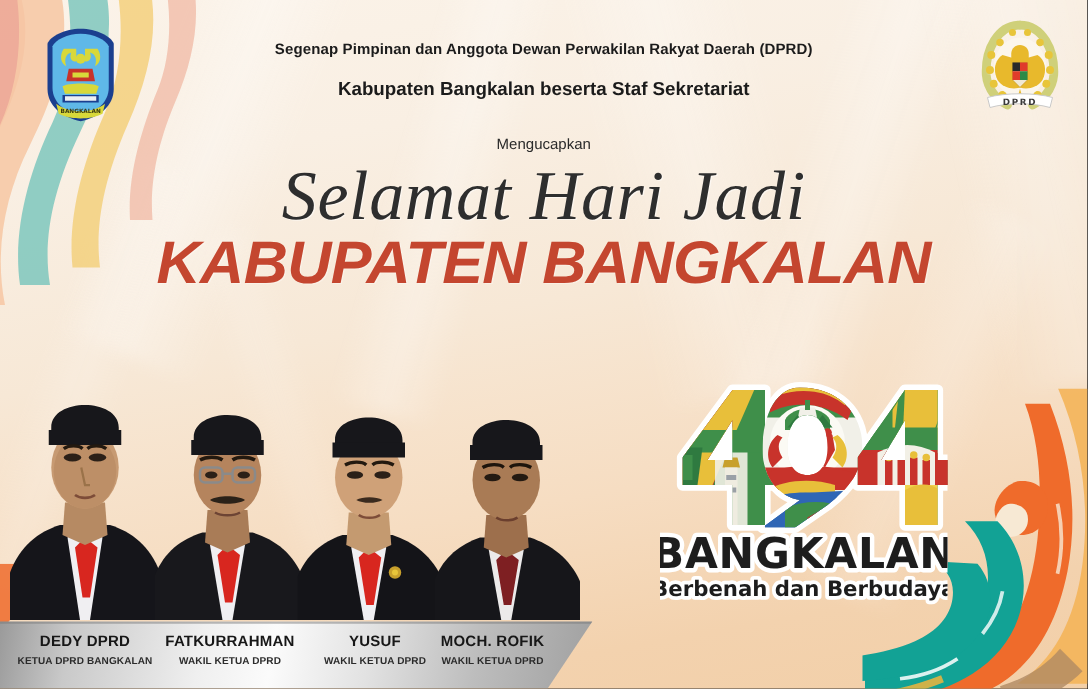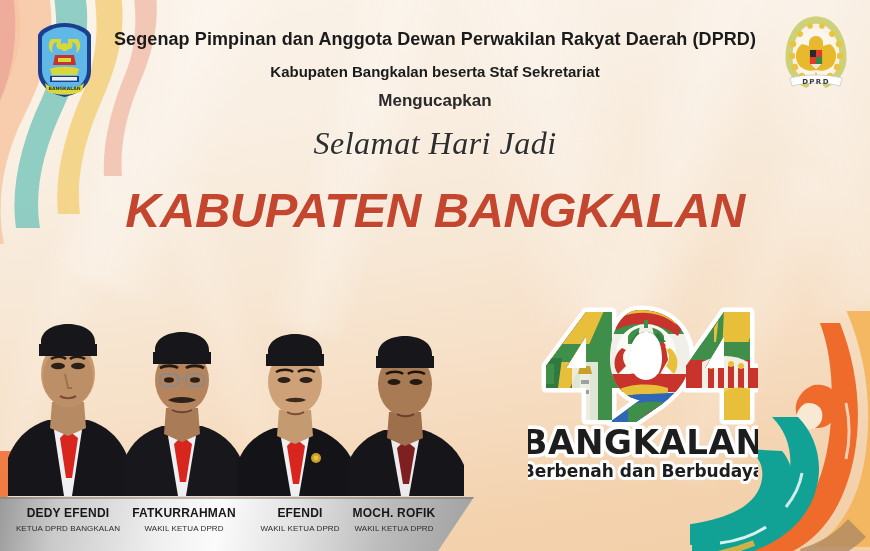--- a/index.html
+++ b/index.html
@@ -28,28 +28,28 @@
   .flames-br{position:absolute;right:-10px;bottom:-20px;width:190px;height:260px;}
   .flames-bl{position:absolute;left:-20px;bottom:-30px;width:90px;height:130px;}
 
   
   .emblem{position:absolute;}
   #emblem-kab{left:33px;top:21px;width:63px;height:78px;}
   #emblem-dprd{left:780px;top:14px;width:72px;height:78px;}
 
   
   .hdr{position:absolute;left:0;right:0;text-align:center;color:#1b1b1b;}
-  #line1{top:29px;font-size:18px;font-weight:bold;letter-spacing:.1px;line-height:21px;}
+  #line1{top:29px;font-size:12px;font-weight:bold;letter-spacing:.1px;line-height:21px;}
   #line2{top:61px;font-size:15px;font-weight:bold;line-height:21px;}
-  #line3{top:91px;font-size:17px;font-weight:bold;color:#2a2a2a;}
+  #line3{top:108px;font-size:12px;font-weight:normal;color:#2a2a2a;}
 
   #selamat{
     position:absolute;left:0;right:0;top:125px;text-align:center;
     font-family:"Liberation Serif", serif;font-style:italic;font-weight:normal;
-    font-size:32px;color:#2e2e2e;letter-spacing:.5px;
+    font-size:56px;color:#2e2e2e;letter-spacing:.5px;
     text-shadow:1px 1px 0 rgba(255,255,255,.5);
   }
   #kabupaten{
     position:absolute;left:0;right:0;top:183px;text-align:center;
     font-size:48px;font-weight:bold;font-style:italic;
     color:#c4462f;letter-spacing:-0.5px;
     transform:scaleX(1.02);
     text-shadow:1px 1px 0 rgba(255,255,255,.35);
   }
 
@@ -66,21 +66,21 @@
 
   
   #namebar{
     position:absolute;left:0;bottom:0;width:474px;height:54px;
     background:linear-gradient(100deg,#9a9a9a 0%,#c9c9c9 12%,#efefef 34%,#fbfbfb 46%,#e2e2e2 62%,#bdbdbd 80%,#a0a0a0 100%);
     clip-path:polygon(0 0,474px 0,438px 54px,0 54px);
   }
   #namebar .topline{position:absolute;left:0;top:0;width:100%;height:2px;background:rgba(120,120,120,.5);}
   .person{position:absolute;top:9px;text-align:center;}
   .pn{font-size:12px;font-weight:bold;color:#171717;letter-spacing:.2px;white-space:nowrap;}
-  .pt{font-size:8px;font-weight:normal;color:#2b2b2b;margin-top:4px;letter-spacing:.1px;white-space:nowrap;}
+  .pt{font-size:8px;font-weight:bold;color:#2b2b2b;margin-top:4px;letter-spacing:.1px;white-space:nowrap;}
   .c0{left:10px;width:116px;}
   .c1{left:124px;width:120px;}
   .c2{left:248px;width:104px;}
   .c3{left:337px;width:114px;}
 </style>
 </head>
 <body>
 
 <div id="poster">
 
@@ -340,29 +340,29 @@
       <path d="M38,68 C43,65 52,65 55,68" stroke="#1d140c" stroke-width="2.6" fill="none"></path>
       <path d="M60,68 C63,65 72,65 77,68" stroke="#1d140c" stroke-width="2.6" fill="none"></path>
       <path d="M49,108 C53,111 62,111 66,108" stroke="#6b3f2e" stroke-width="2" fill="none"></path>
     </svg>
   </div>
 
   <div id="namebar">
     <div class="topline"></div>
 
     <div class="person c0">
-      <div class="pn">DEDY EFENDI</div>
+      <div class="pn">DEDY DPRD</div>
       <div class="pt">KETUA DPRD BANGKALAN</div>
     </div>
     <div class="person c1">
       <div class="pn">FATKURRAHMAN</div>
       <div class="pt">WAKIL KETUA DPRD</div>
     </div>
     <div class="person c2">
-      <div class="pn">EFENDI</div>
+      <div class="pn">YUSUF</div>
       <div class="pt">WAKIL KETUA DPRD</div>
     </div>
     <div class="person c3">
       <div class="pn">MOCH. ROFIK</div>
       <div class="pt">WAKIL KETUA DPRD</div>
     </div>
   </div>
 
 </div>
 

